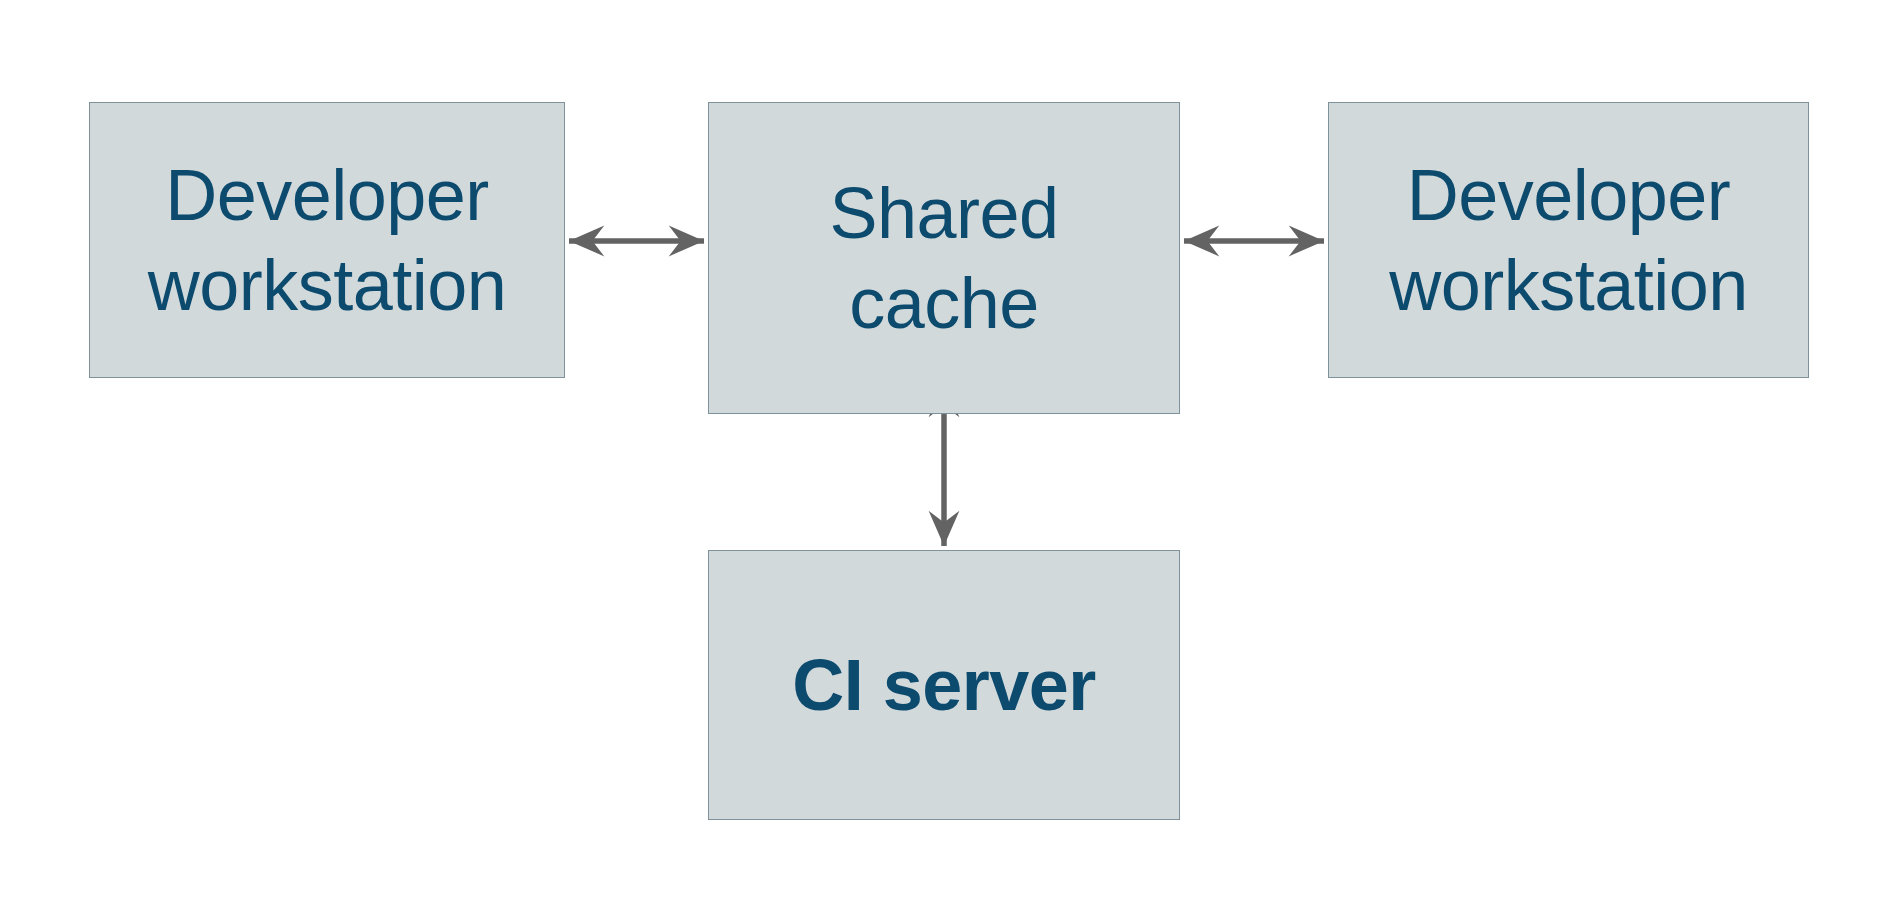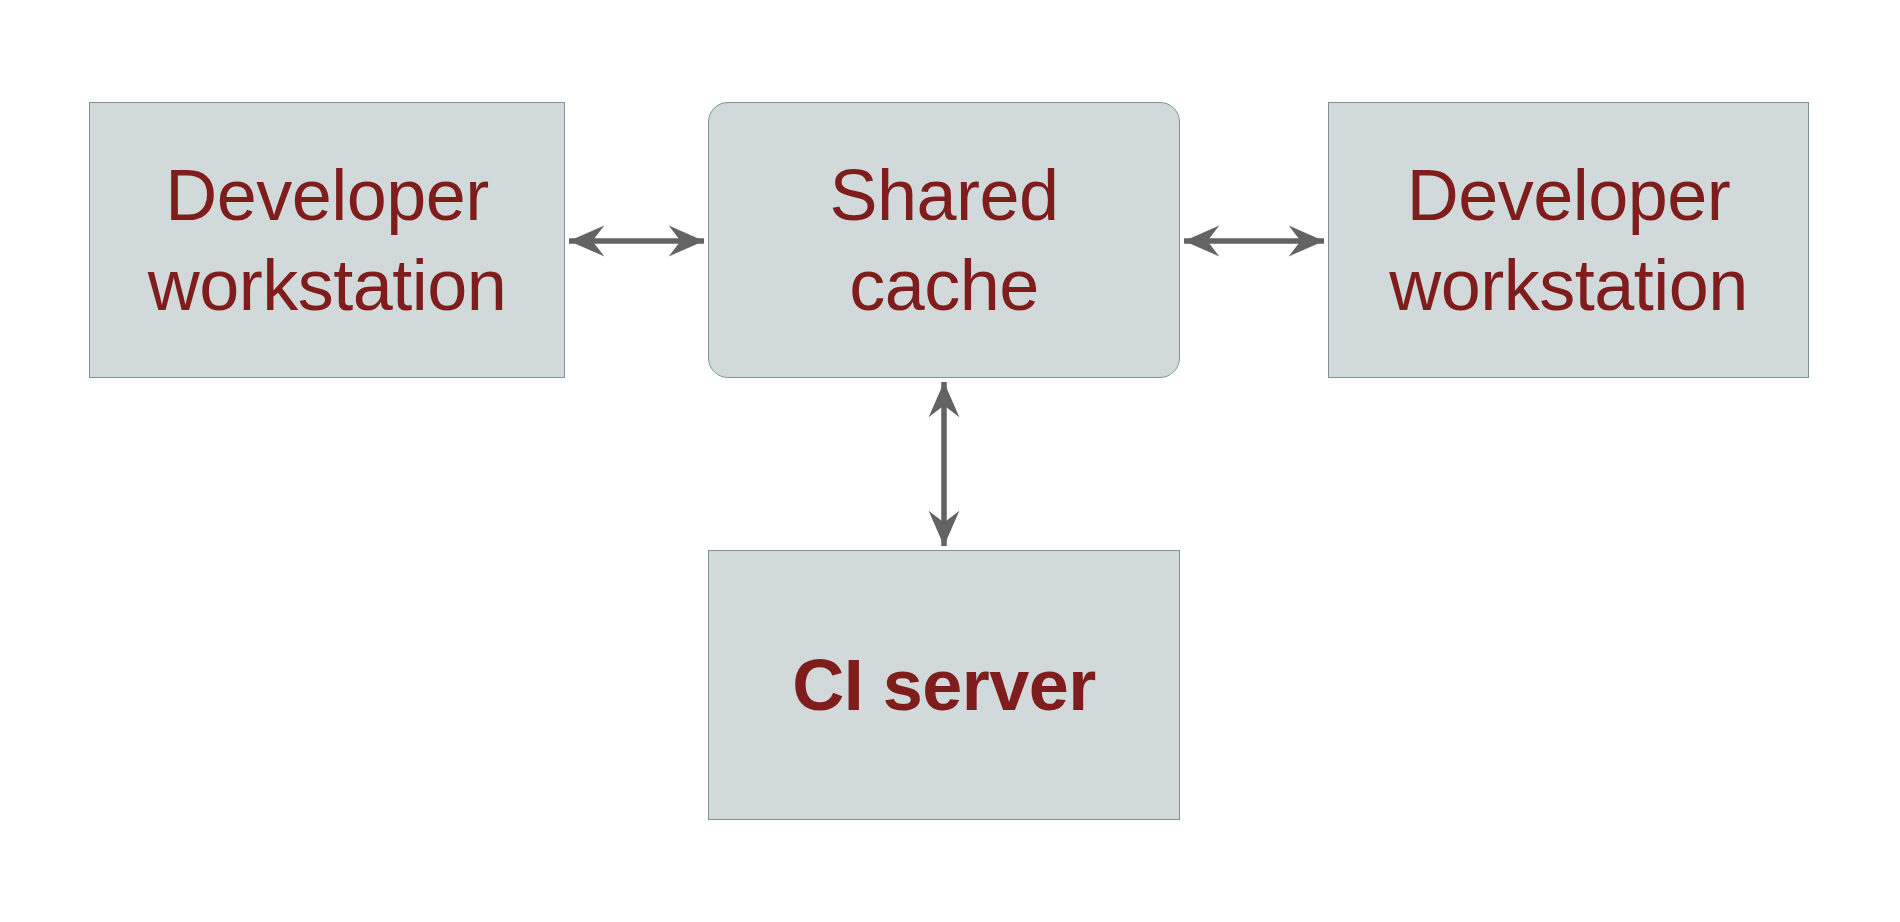--- a/index.html
+++ b/index.html
@@ -26,30 +26,30 @@
   }
   .node {
     position: absolute;
     background: #d1d9db;
     border: 1.5px solid #7f929b;
     box-sizing: border-box;
     display: flex;
     align-items: center;
     justify-content: center;
     text-align: center;
-    color: #7f1d1d;
+    color: #0c4a6e;
     font-size: 72px;
     line-height: 90px;
     letter-spacing: -0.5px;
   }
   .node-label {
     white-space: pre-line;
   }
   .node-dev-left  { left: 89px;   top: 102px; width: 476px; height: 276px; }
-  .node-cache     { left: 708px;  top: 102px; width: 472px; height: 276px; border-radius: 20px; }
+  .node-cache     { left: 708px;  top: 102px; width: 472px; height: 312px; }
   .node-dev-right { left: 1328px; top: 102px; width: 481px; height: 276px; }
   .node-ci        { left: 708px;  top: 550px; width: 472px; height: 270px; font-weight: bold; }
 </style>
 </head>
 <body>
 
 <div class="stage">
 
   <svg class="edges" width="1900" height="922" viewBox="0 0 1900 922" xmlns="http://www.w3.org/2000/svg">
     <defs>

